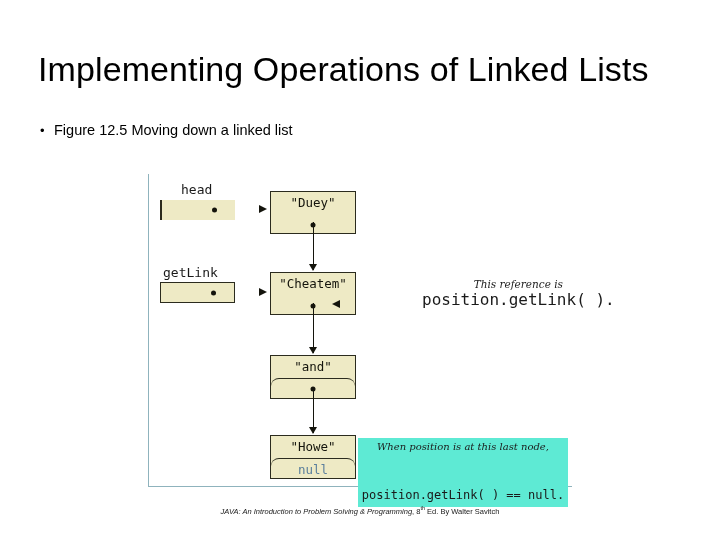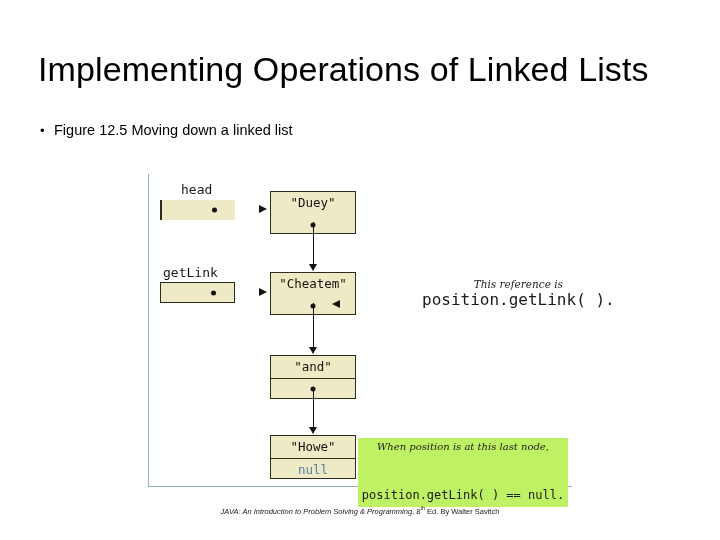--- a/index.html
+++ b/index.html
@@ -113,20 +113,21 @@
     height: 21px;
     position: relative;
     box-sizing: border-box;
     text-align: center;
     line-height: 21px;
     font-family: "DejaVu Sans Mono", "Liberation Mono", monospace;
     font-size: 12.5px;
   }
   .node.divided .link-cell {
     border-top: 1.5px solid #2b2b1e;
+    border-radius: 8px;
   }
   .node .link-cell .dot {
     position: absolute;
     width: 5px;
     height: 5px;
     background: #14140c;
     border-radius: 50%;
     left: 50%;
     top: 50%;
     transform: translate(-50%, -50%);
@@ -184,21 +185,21 @@
   }
   #annotation-getlink {
     left: 386px;
     top: 279px;
     margin-left: 36px;
   }
   #annotation-lastnode {
     left: 358px;
     top: 438px;
     width: 210px;
-    background: #bef264;
+    background: #5eead4;
     padding: 3px 2px 4px 2px;
     box-sizing: border-box;
   }
   #annotation-lastnode .ann-line1 { font-size: 10px; }
   #annotation-lastnode .ann-line2 { font-size: 12px; margin-top: 37px; }
 
   
   #footer {
     position: absolute;
     left: 0;

